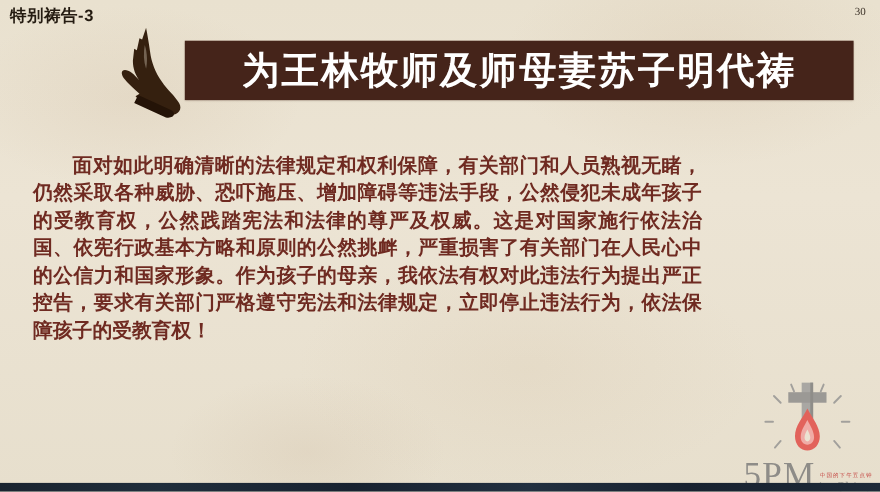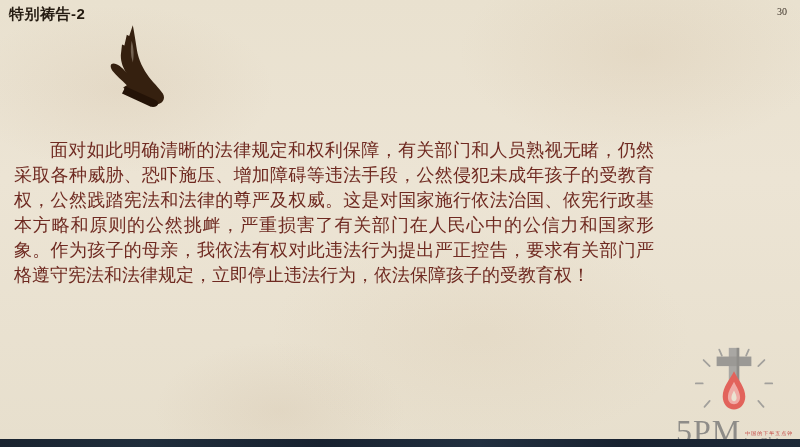--- a/index.html
+++ b/index.html
@@ -48,22 +48,22 @@
   }
   .banner span{
     color:#ffffff;font-size:34px;font-weight:900;
     letter-spacing:2px;white-space:nowrap;
   }
   .hands{
     position:absolute;left:92px;top:24px;width:84px;height:84px;
   }
   .body-text{
     position:absolute;left:0;top:138px;width:668px;
-    padding:0 14px;box-sizing:border-box;
-    color:#6f2a21;font-size:18px;line-height:25px;font-weight:normal;
+    padding:0 30px;box-sizing:border-box;
+    color:#6f2a21;font-size:18px;line-height:25px;font-weight:bold;
     text-align:justify;
   }
   .body-text p{margin:0;text-indent:2em;}
   .page-indicator{
     position:absolute;top:371px;left:0;width:780px;
     text-align:center;
     color:#c3161c;font-size:20px;font-weight:bold;
     letter-spacing:1px;
   }
   .logo{
@@ -93,33 +93,36 @@
   .bottom-bar{
     position:absolute;left:0;bottom:0;width:800px;height:8px;
     background:linear-gradient(90deg,#1a2430 0%,#202e3c 18%,#182230 40%,#223040 60%,#182230 78%,#1e2a38 100%);
   }
 </style>
 </head>
 <body>
 
 <div class="slide">
 
-  <div class="corner-label">特别祷告-2</div>
+  <div class="corner-label">特别祷告-3</div>
 
 
   <div class="page-number">30</div>
 
   <div class="hands">
     <svg width="84" height="84" viewBox="0 0 70 70" aria-hidden="true">
       <path fill="#35200f" d="M34 1 L31 10 L29 9 L27 18 L25 17 L24 26 C24 32 26 37 29 41 C25 36 21 33 18 33 C15 33 15 36 17 39 C20 43 25 47 29 51 L26 53 C32 60 42 66 51 67 C58 68 62 63 59 58 C56 53 50 48 46 42 C41 35 38 27 37 19 C36 12 35 6 34 1 Z"></path>
       <path fill="#241307" d="M28 52 L52 63 C57 65 56 70 49 69 L25 58 Z"></path>
       <path fill="#ebe3d2" d="M33 14 C32 20 32 26 34 32 C35 27 35 20 33 14 Z" opacity="0.35"></path>
     </svg>
   </div>
 
+  <div class="banner">
+    <span>为王林牧师及师母妻苏子明代祷</span>
+  </div>
 
   <div class="body-text">
     <p>面对如此明确清晰的法律规定和权利保障，有关部门和人员熟视无睹，仍然采取各种威胁、恐吓施压、增加障碍等违法手段，公然侵犯未成年孩子的受教育权，公然践踏宪法和法律的尊严及权威。这是对国家施行依法治国、依宪行政基本方略和原则的公然挑衅，严重损害了有关部门在人民心中的公信力和国家形象。作为孩子的母亲，我依法有权对此违法行为提出严正控告，要求有关部门严格遵守宪法和法律规定，立即停止违法行为，依法保障孩子的受教育权！</p>
   </div>
 
 
   <div class="logo">
     <div class="logo-art">
       <svg width="88" height="66" viewBox="0 0 100 76" aria-hidden="true">
         <g stroke="#a2a09c" stroke-width="2" stroke-linecap="round">

